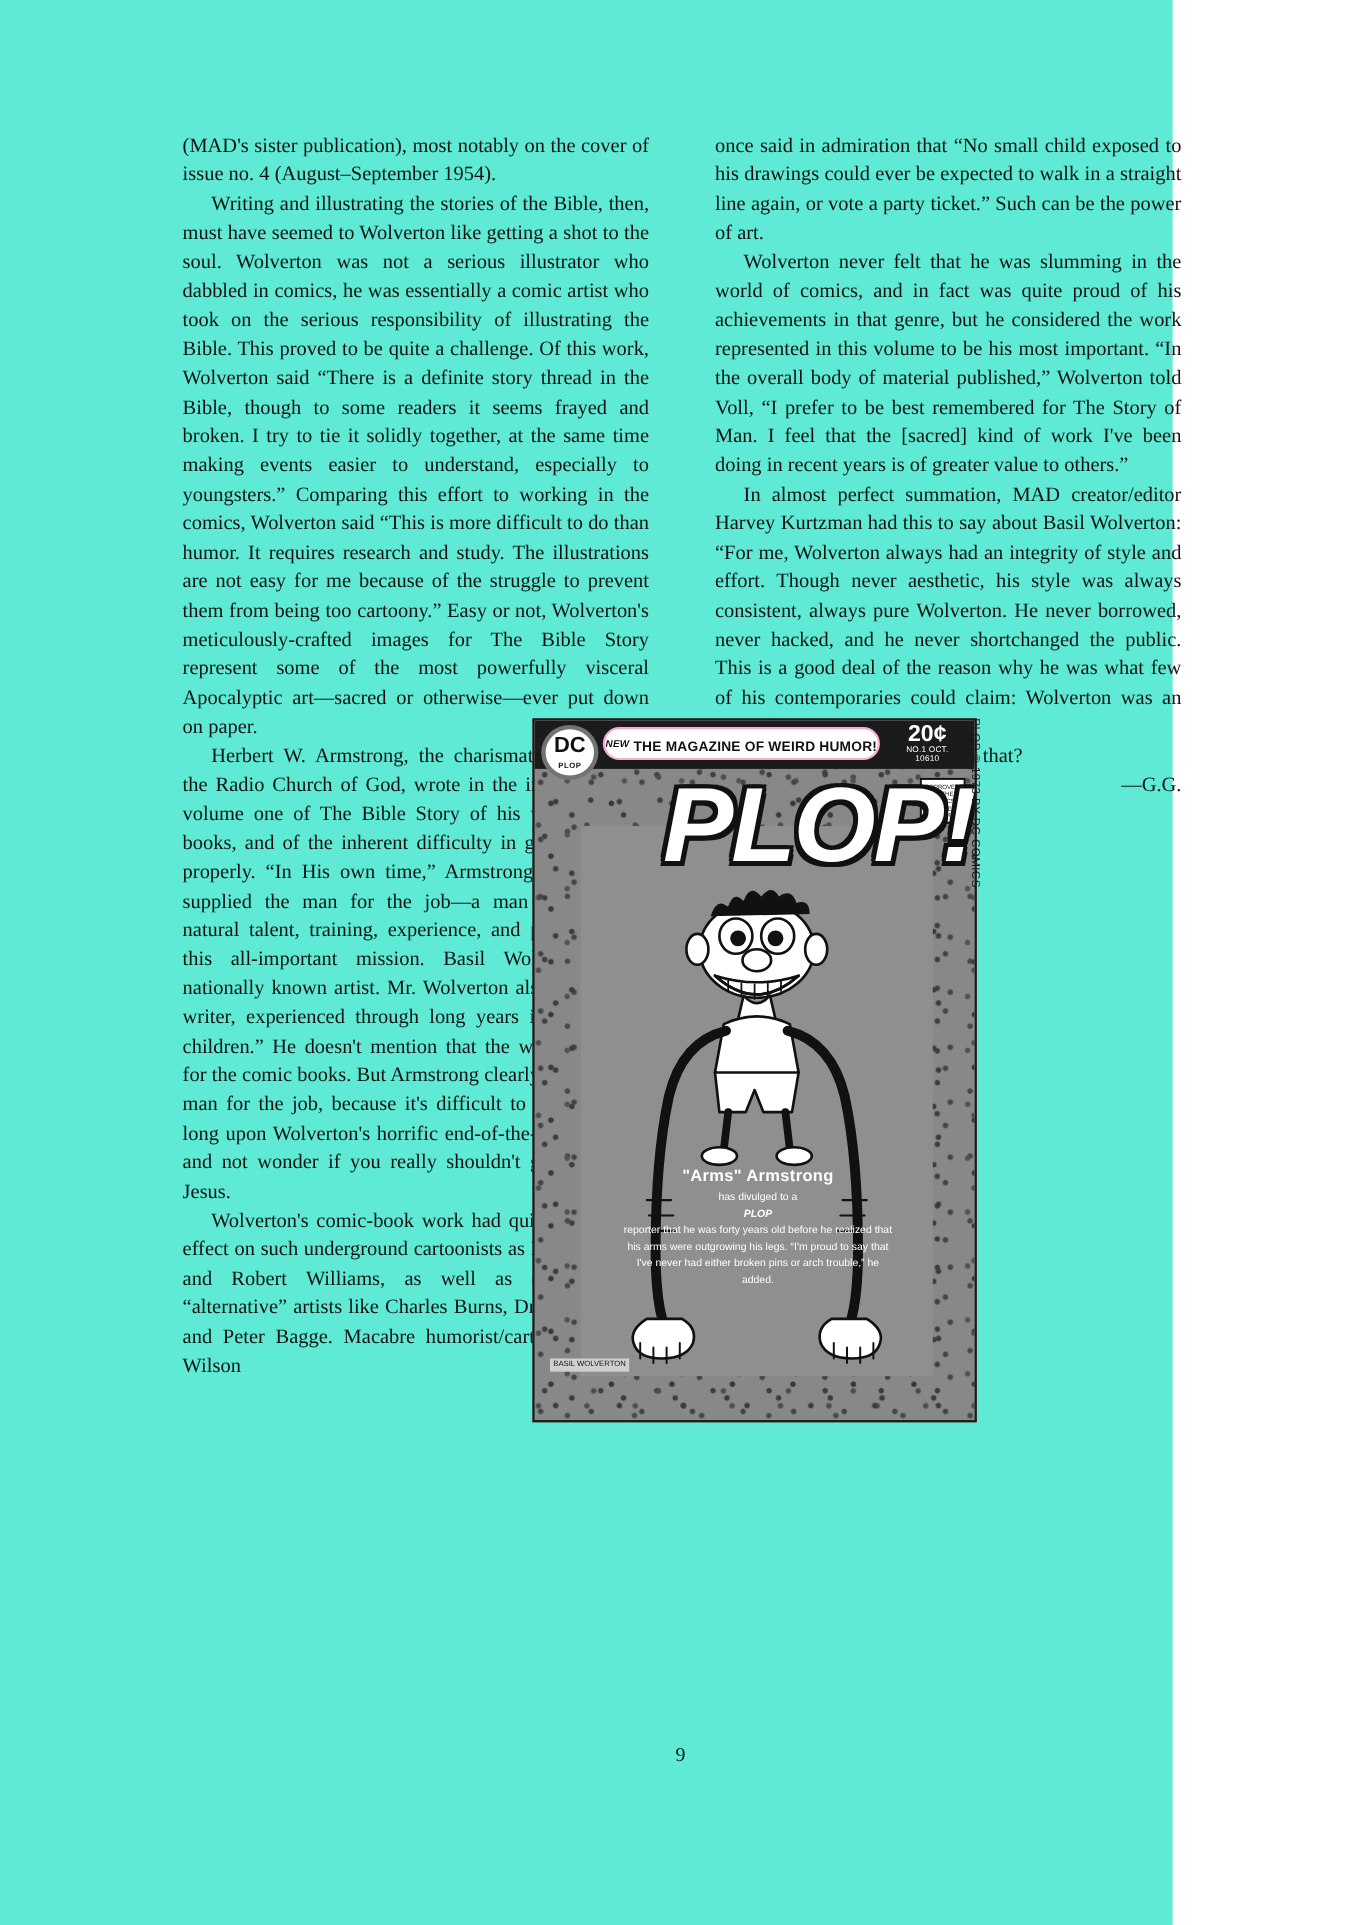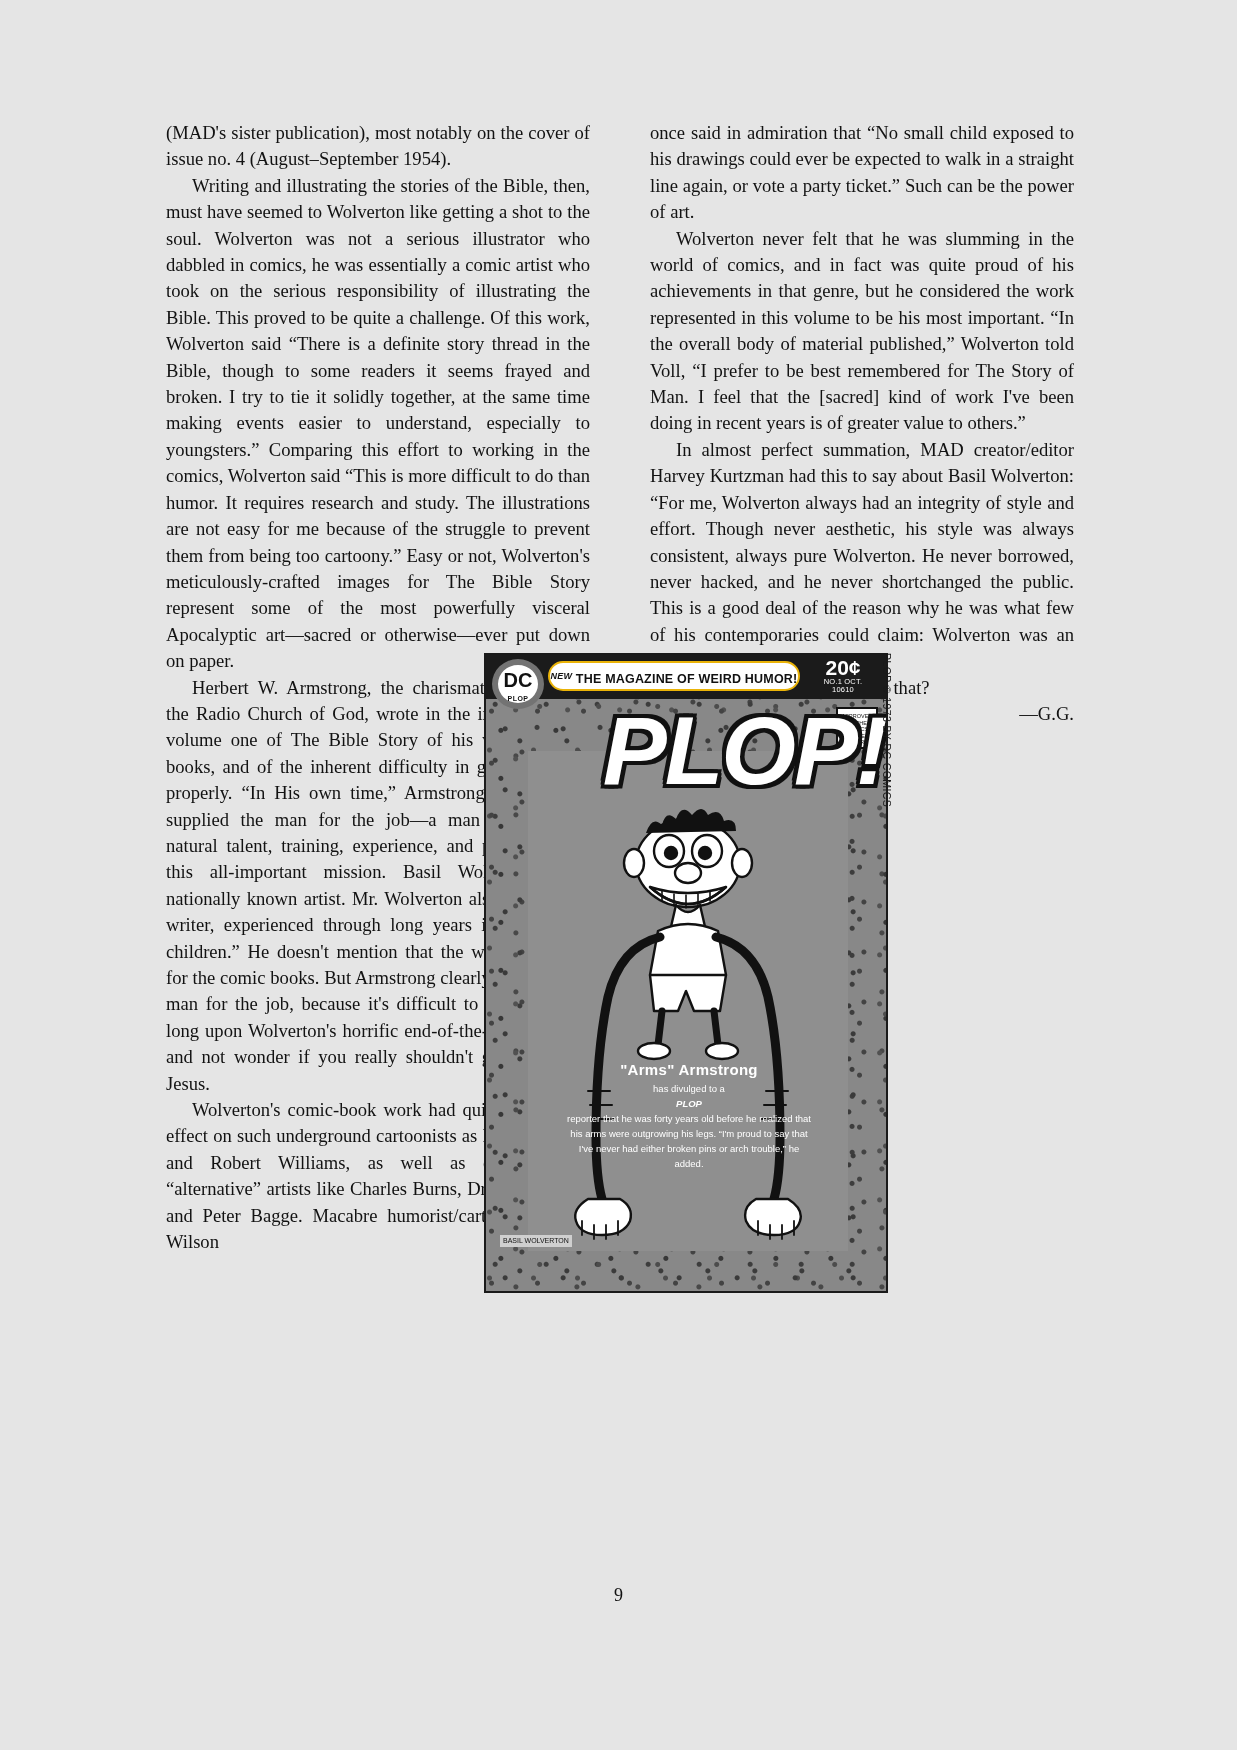--- a/index.html
+++ b/index.html
@@ -11,23 +11,23 @@
     width: 1237px;
     height: 1750px;
     position: relative;
     font-family: "Liberation Serif", serif;
     color: #111111;
     overflow: hidden;
   }
   .page {
     position: absolute;
     left: 0; top: 0;
-    width: 1237px;
+    width: 1066px;
     height: 1750px;
-    background: #e5e5e5;
+    background: #5eead4;
   }
   .columns {
     position: absolute;
     left: 166px;
     top: 120px;
     width: 908px;
     height: 1420px;
   }
   .col {
     position: absolute;
@@ -106,21 +106,21 @@
     width: 100%;
     height: 44px;
     background: #1b1b1b;
     color: #fff;
   }
   .dc-logo {
     position: absolute;
     left: 6px; top: 4px;
     width: 52px; height: 50px;
     background: #fff;
-    border: 6px solid #737373;
+    border: 4px solid #737373;
     border-radius: 50%;
     color: #111;
     font-family: "Liberation Sans", sans-serif;
     font-weight: bold;
     font-size: 20px;
     text-align: center;
     line-height: 30px;
     box-sizing: border-box;
   }
   .dc-logo small {
@@ -128,21 +128,21 @@
     font-size: 7px;
     line-height: 7px;
     letter-spacing: .5px;
   }
   .banner {
     position: absolute;
     left: 62px; top: 6px;
     right: 86px;
     height: 30px;
     background: #ffffff;
-    border: 2px solid #eab308;
+    border: 2px solid #f9a8d4;
     border-radius: 15px;
     color: #111;
     font-family: "Liberation Sans", sans-serif;
     font-weight: bold;
     font-size: 12.5px;
     line-height: 27px;
     text-align: center;
     letter-spacing: .2px;
     box-sizing: border-box;
     white-space: nowrap;

